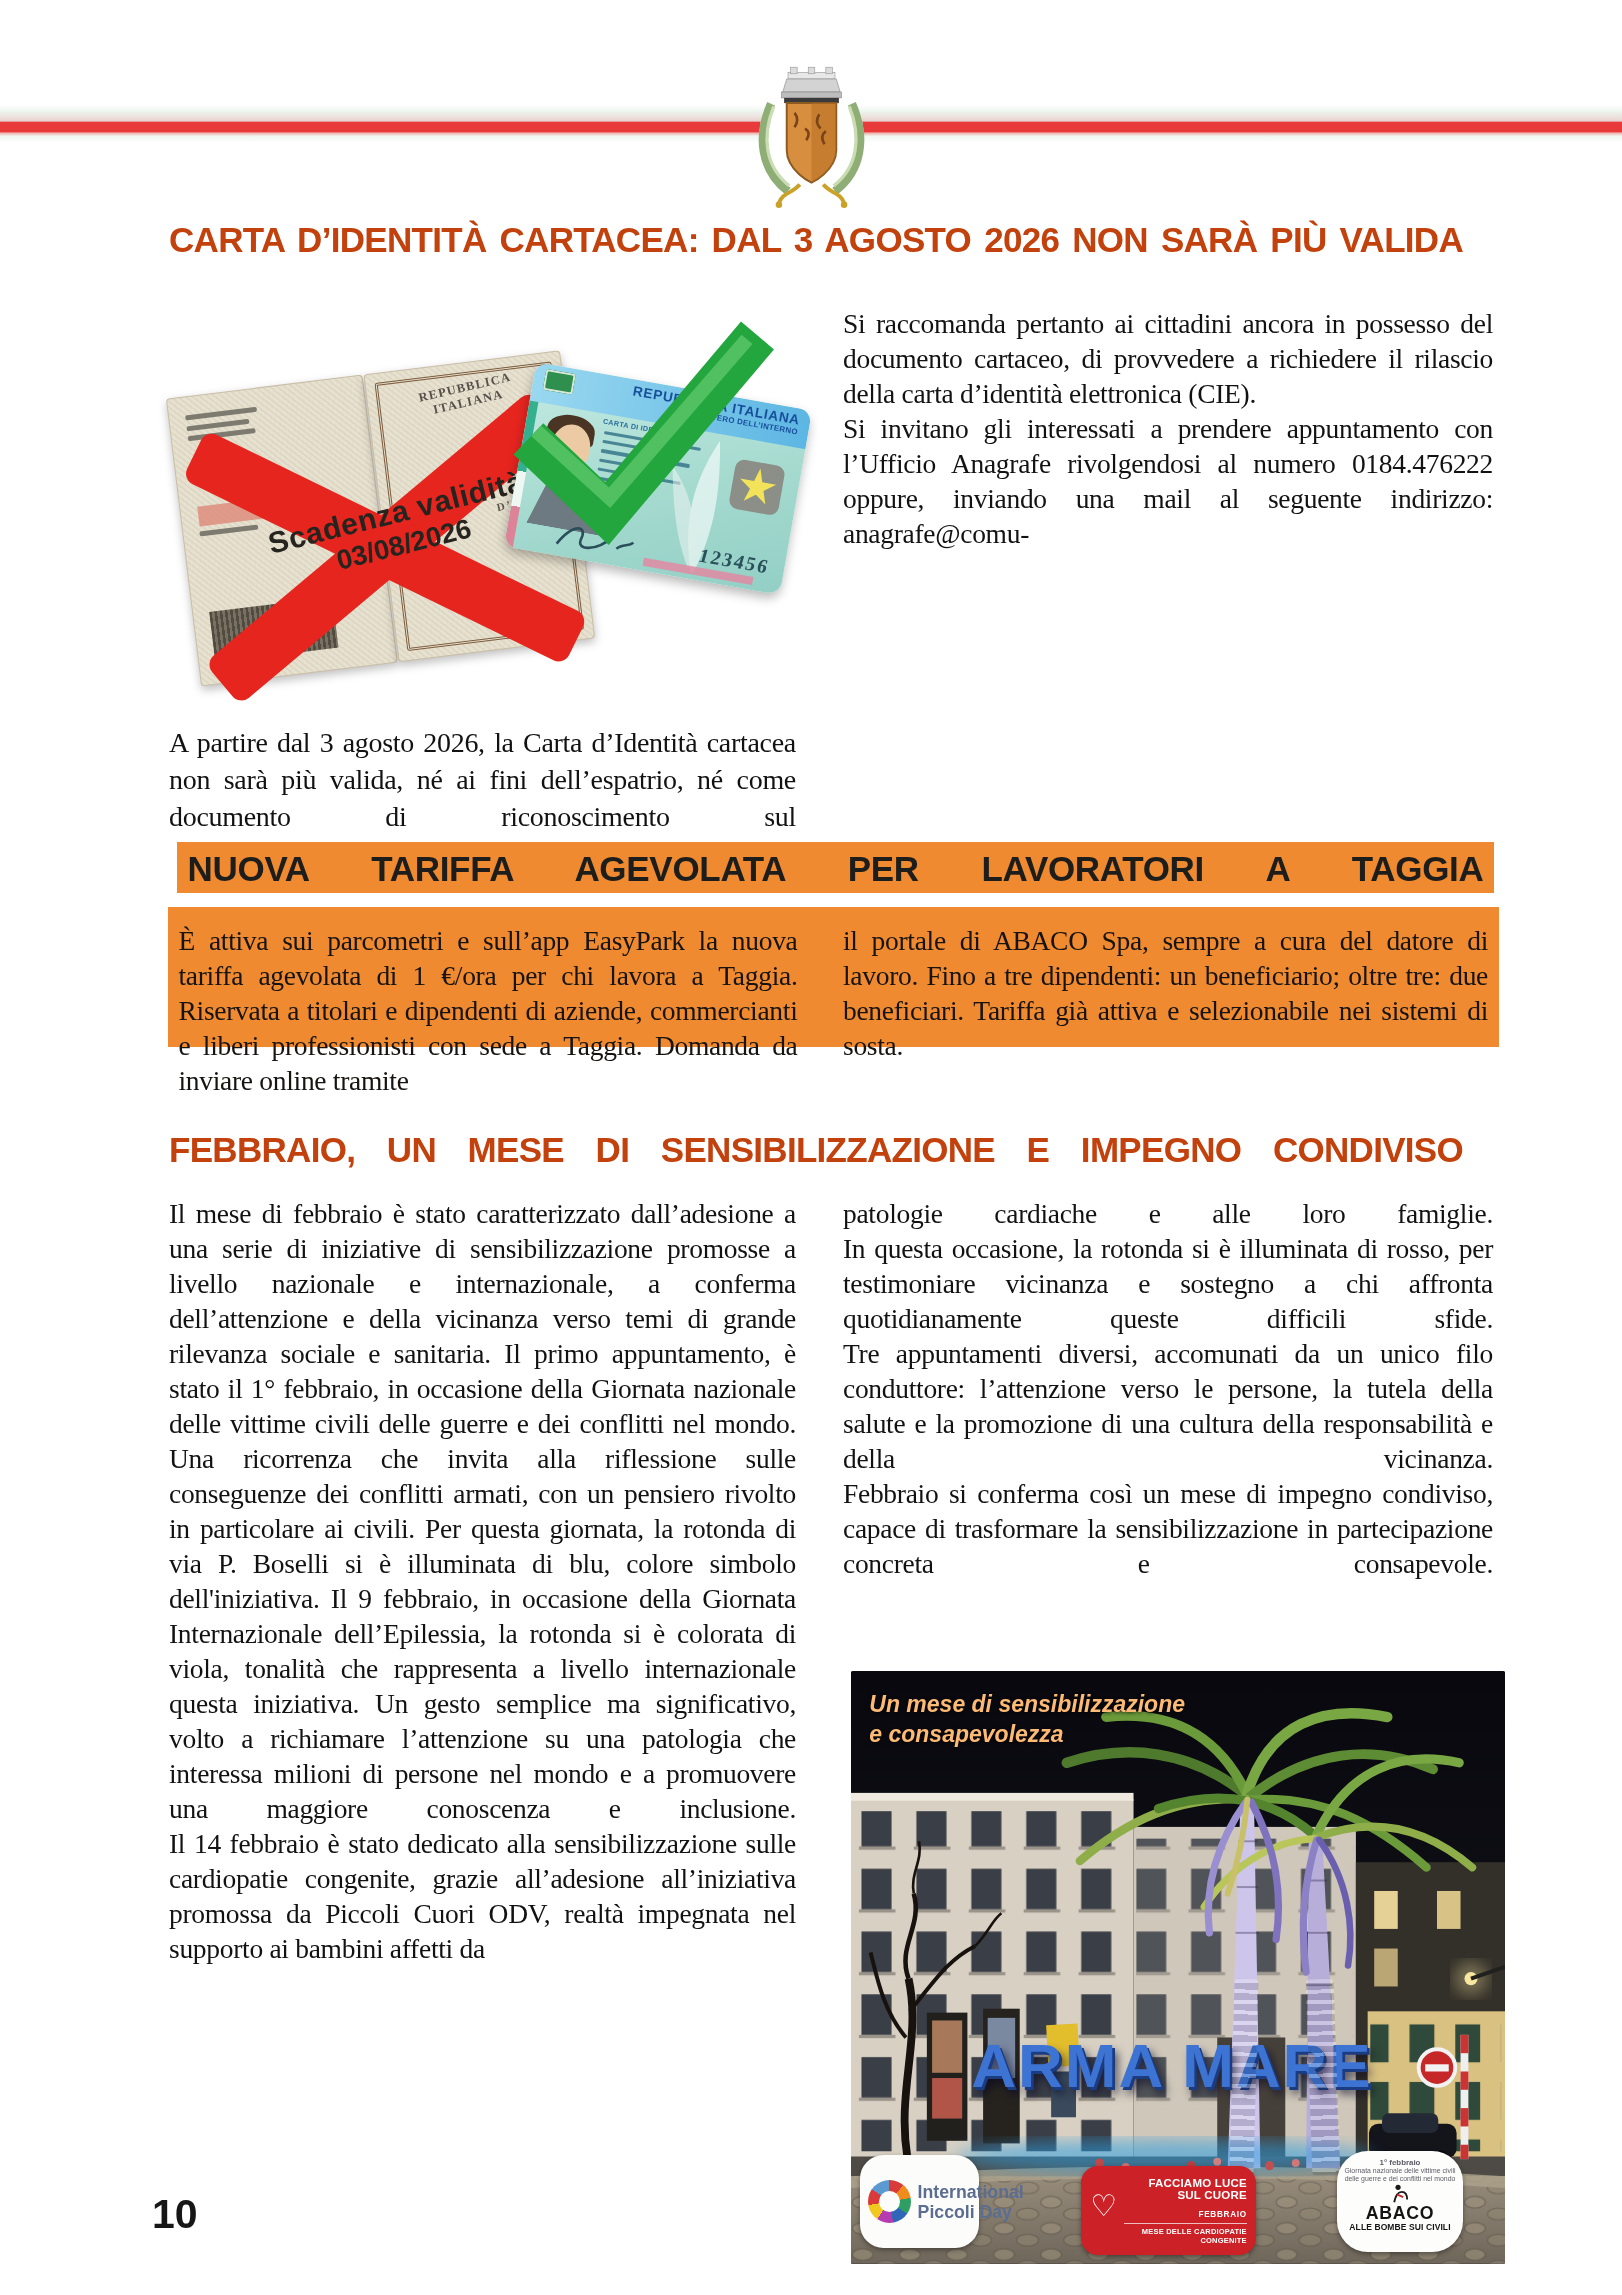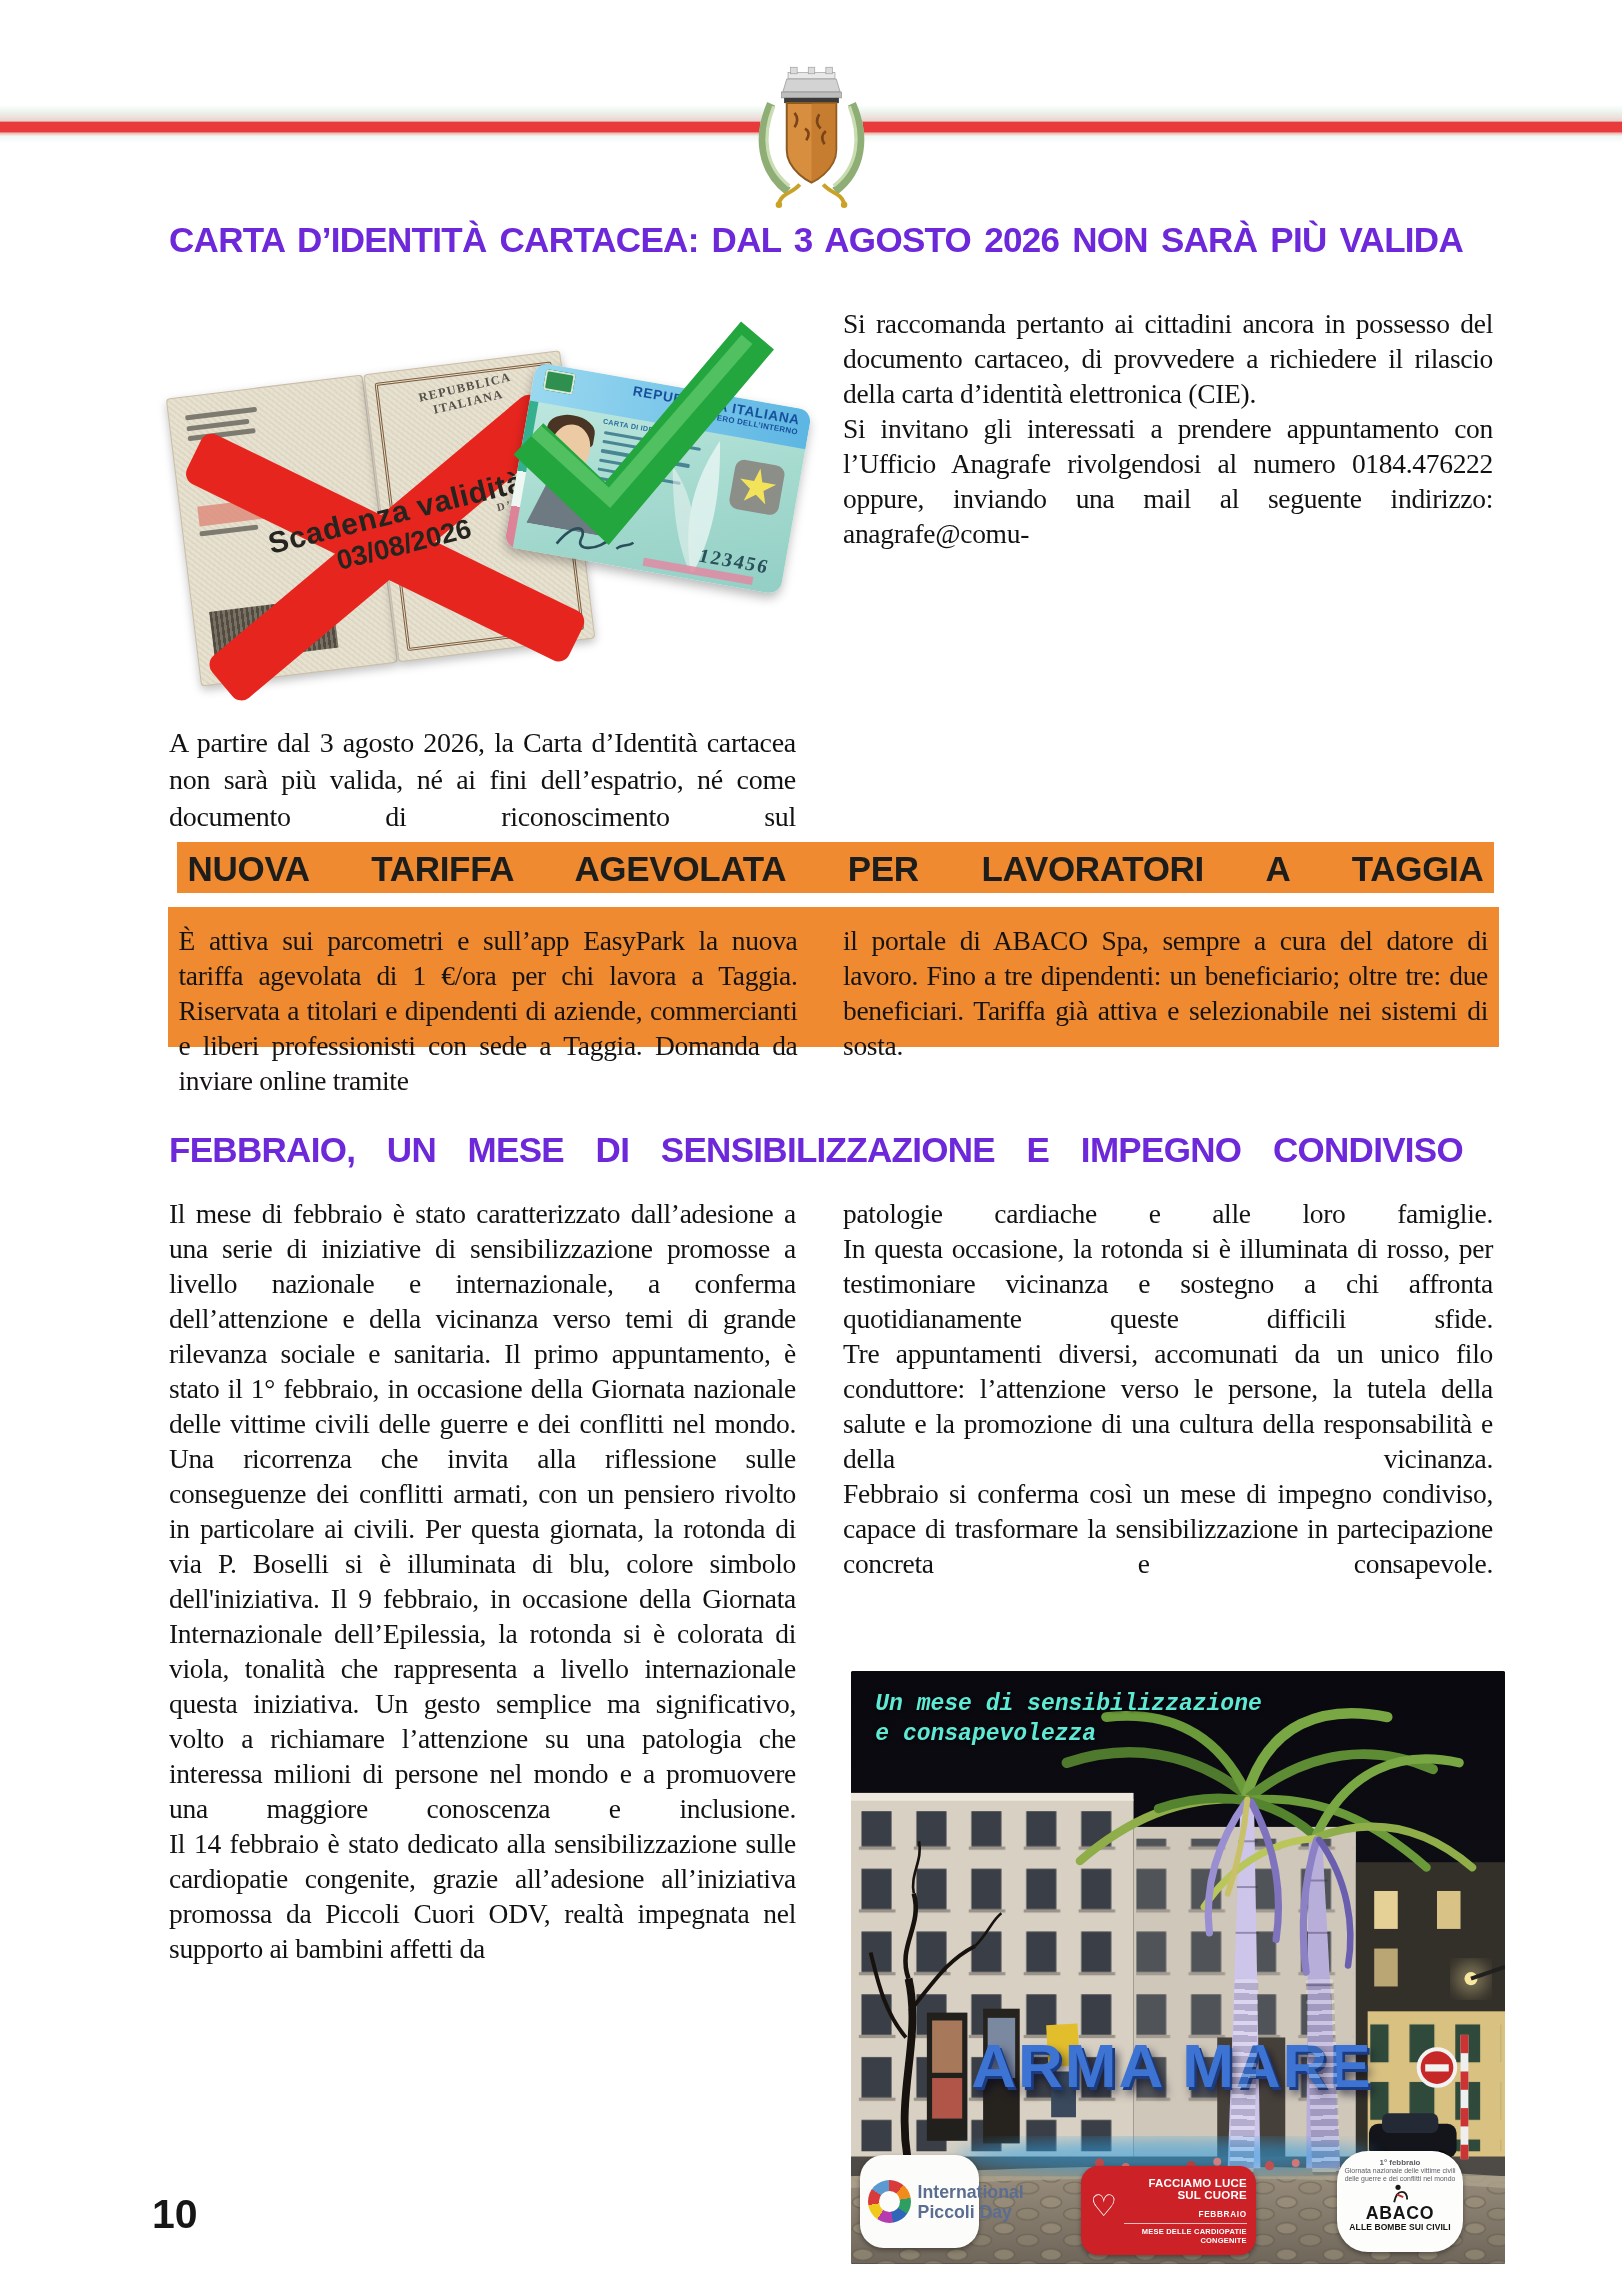--- a/index.html
+++ b/index.html
@@ -17,21 +17,21 @@
       var(--band-red,#e8393b) 70%,
       #efb5af 74%,
       rgba(226,240,230,.5) 82%,
       rgba(255,255,255,0) 100%);}
 
   .crest{position:absolute;left:745px;top:63px;width:133px;height:148px;}
 
   
   .headline{position:absolute;left:169px;width:1294px;
     font-family:"Liberation Sans",sans-serif;font-weight:700;font-size:35px;line-height:41px;
-    letter-spacing:-0.7px;color:#6d28d9;text-align:justify;text-align-last:justify;}
+    letter-spacing:-0.7px;color:#c2410c;text-align:justify;text-align-last:justify;}
   #title1{top:219px;}
   #title2{top:1129px;}
 
   
   .body-col{position:absolute;font-size:27.5px;line-height:35px;letter-spacing:-0.3px;
     text-align:justify;color:#121212;}
   .body-col p{margin:0;}
   .force-last{text-align-last:justify;}
   #a1col2{left:843px;top:306px;width:650px;}
   #a1caption{left:169px;top:724px;width:627px;height:116px;overflow:hidden;font-size:28px;line-height:37px;}
@@ -107,23 +107,23 @@
   .leafwm{position:absolute;left:139px;top:39px;width:98px;height:144px;opacity:.75;}
   .cie-num{position:absolute;right:15.7px;bottom:14.4px;font-size:19.6px;font-weight:700;color:#29505b;
     letter-spacing:2px;transform:skewX(-6deg);}
   .pinkstripe{position:absolute;right:29px;bottom:5.2px;width:111px;height:7.9px;background:#e089a2;opacity:.85;}
   .checkwrap{position:absolute;left:319px;top:-9.2px;width:288px;height:236px;z-index:5;}
 
   
   .photo{position:absolute;left:851px;top:1671px;width:654px;height:593px;background:#0b0b11;
     overflow:hidden;border-radius:2px;}
   .photo svg.scene{position:absolute;left:0;top:0;}
-  .ph-caption{position:absolute;left:18.3px;top:18.3px;color:#5eead4;z-index:6;
-    font-family:Liberation Mono, monospace;font-style:italic;font-weight:700;
-    font-size:23px;line-height:30px;text-shadow:0 1.3px 3.9px rgba(0,0,0,.7);margin-left:6px;}
+  .ph-caption{position:absolute;left:18.3px;top:18.3px;color:#fdba74;z-index:6;
+    font-family:Liberation Sans, sans-serif;font-style:italic;font-weight:700;
+    font-size:23px;line-height:30px;text-shadow:0 1.3px 3.9px rgba(0,0,0,.7);}
   .sign{position:absolute;left:92px;top:359px;width:458px;z-index:3;text-align:center;
     font-family:"Liberation Sans",sans-serif;font-weight:800;font-size:62px;letter-spacing:2px;
     color:#3d74d4;text-shadow:2.6px 3.3px 0 #1c3c82,5.2px 6.5px 9.2px rgba(0,0,30,.65);}
   .trunk-over{position:absolute;z-index:4;border-radius:3.9px;
     background:linear-gradient(180deg,#d4cdf0 0%,#a79dcb 60%,#8d83b4 100%);
     background-image:repeating-linear-gradient(180deg,rgba(255,255,255,.28) 0 3.9px,rgba(0,0,0,.12) 3.9px 10.5px);}
   #trunkA{left:381px;top:308px;width:23.6px;height:196px;transform:rotate(1.5deg);}
   #trunkB{left:458px;top:308px;width:27.5px;height:196px;transform:rotate(-2deg);}
 
   .badge{position:absolute;z-index:7;box-sizing:border-box;font-family:"Liberation Sans",sans-serif;}

